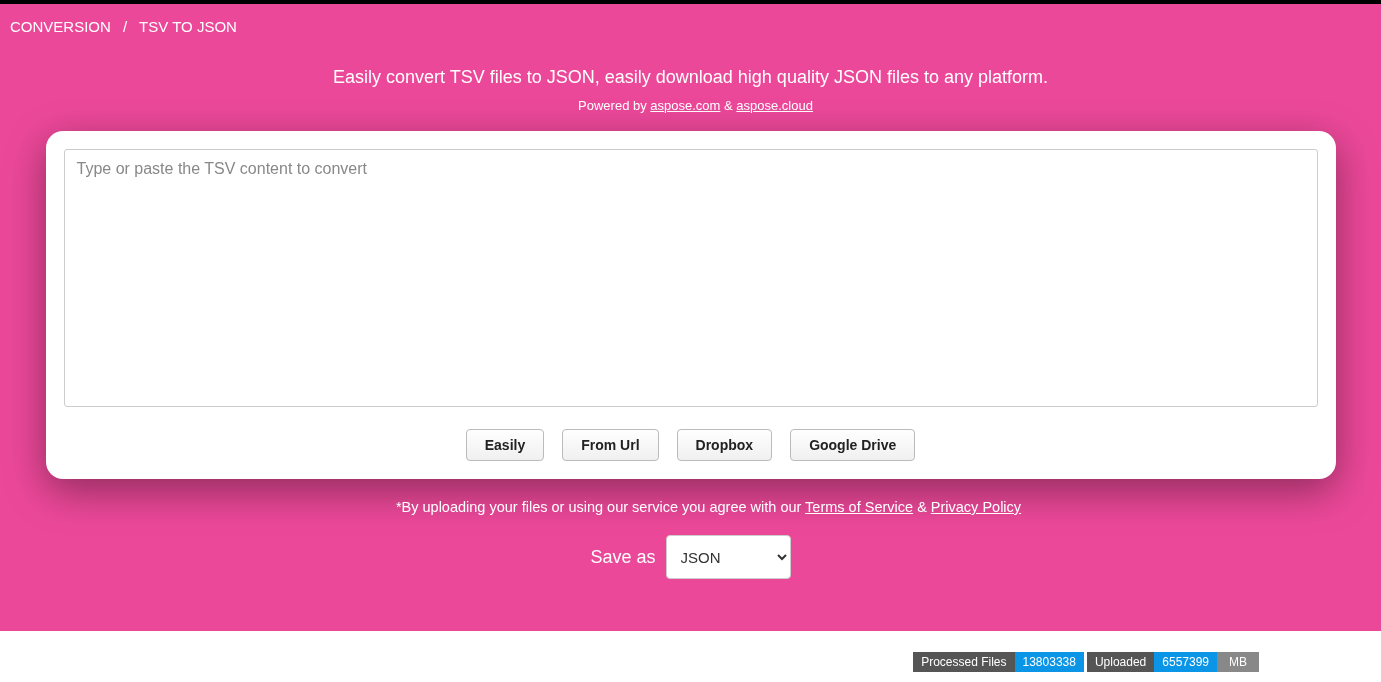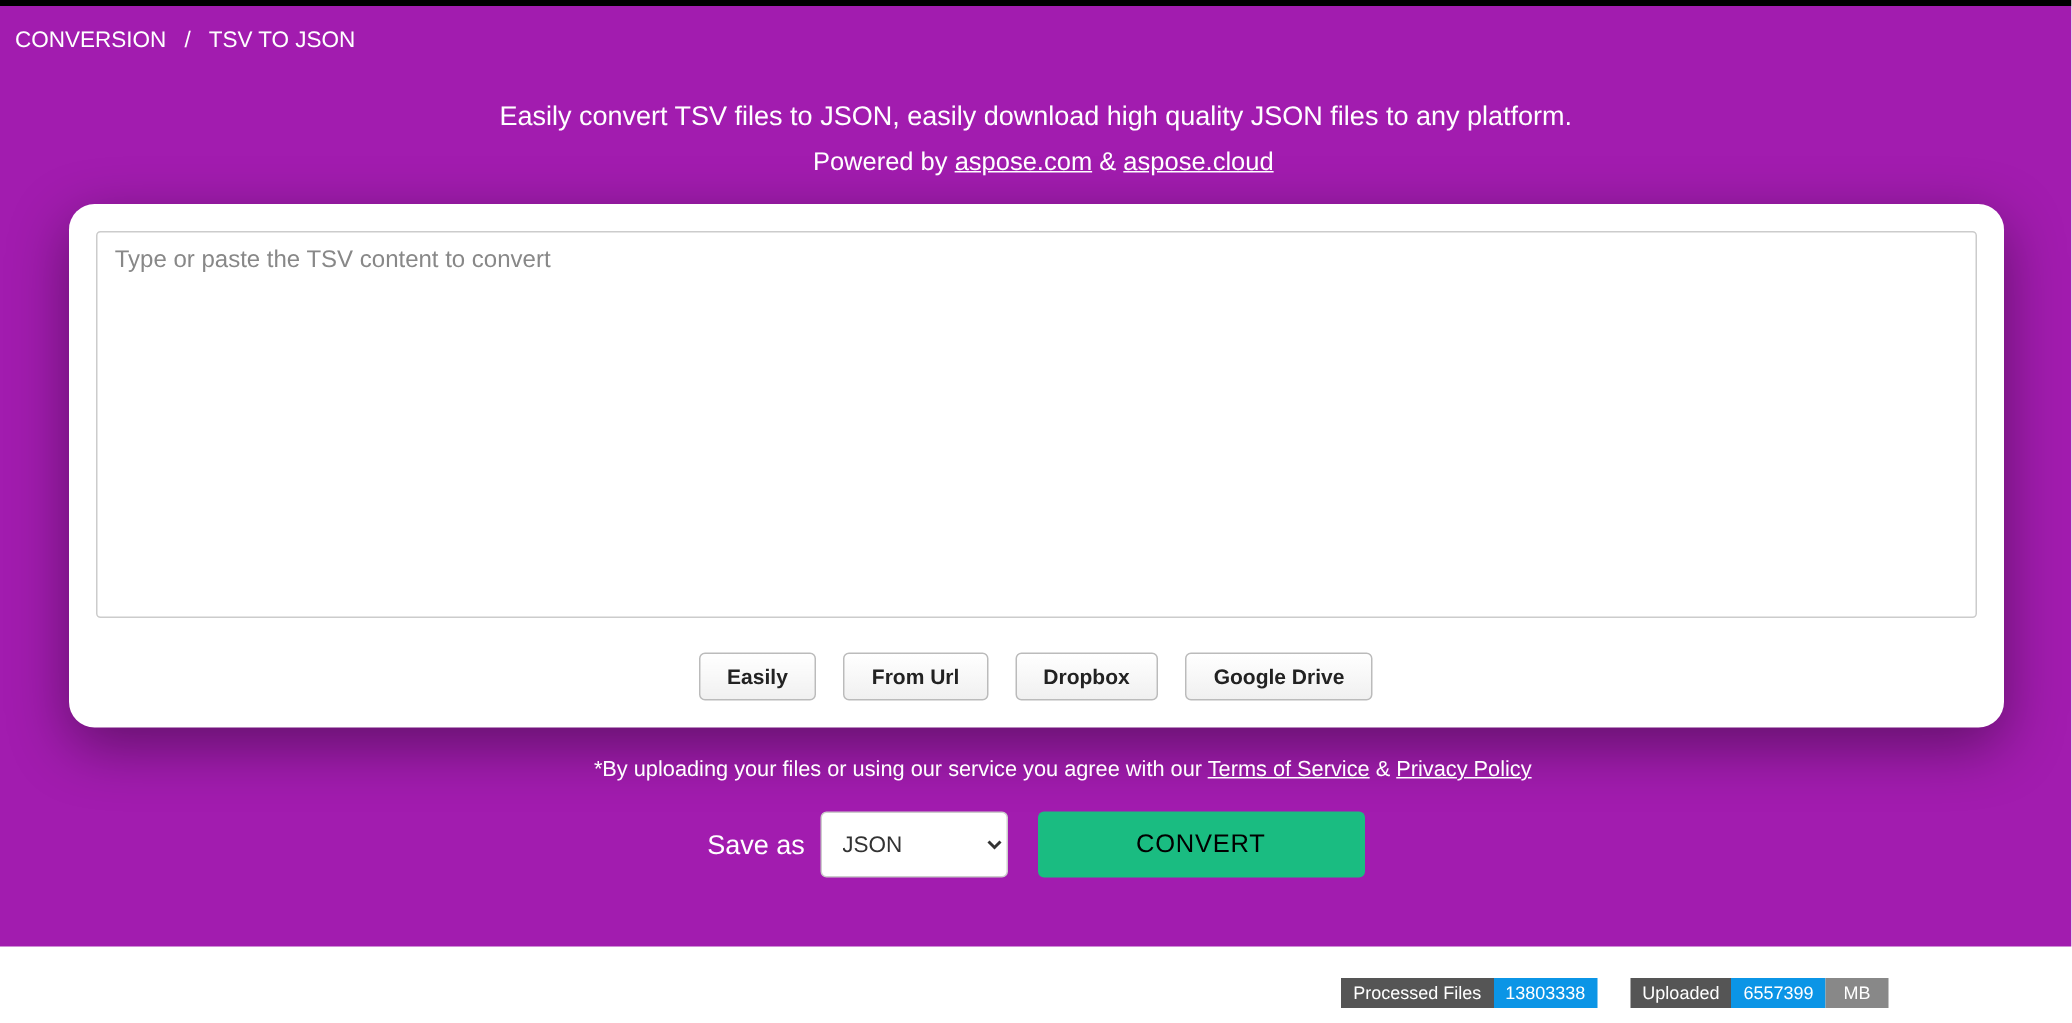--- a/index.html
+++ b/index.html
@@ -14,21 +14,21 @@
       height: 682px;
       overflow: hidden;
       position: relative;
     }
     .top-black-bar {
       width: 100%;
       height: 4px;
       background: #000;
     }
     .blue-section {
-      background: #a21caf;
+      background: #ec4899;
       width: 100%;
       color: #fff;
       padding-bottom: 0;
       position: relative;
       height: 627px;
     }
     .breadcrumb {
       padding: 14px 10px;
       font-size: 15px;
     }
@@ -47,21 +47,21 @@
       margin-top: 10px;
     }
     .subtitle {
       text-align: center;
       font-size: 18px;
       font-weight: 300;
       margin-top: 18px;
     }
     .powered-by {
       text-align: center;
-      font-size: 17px;
+      font-size: 13px;
       margin-top: 10px;
       padding-left: 10px;
     }
     .powered-by a {
       color: #fff;
       text-decoration: underline;
     }
     .white-card {
       background: #fff;
       margin: 18px auto 0 auto;
@@ -145,21 +145,21 @@
       font-weight: 400;
       letter-spacing: 0.5px;
       cursor: pointer;
       margin-left: 10px;
     }
     .stats-bar {
       position: absolute;
       bottom: 10px;
       right: 122px;
       display: flex;
-      gap: 22px;
+      gap: 3px;
       font-size: 12px;
     }
     .stat {
       display: flex;
     }
     .stat-label {
       background: #555;
       color: #fff;
       padding: 3px 8px;
     }
@@ -210,21 +210,20 @@
     <a href="#">Terms of Service</a>
     <span> &amp; </span>
     <a href="#">Privacy Policy</a>
   </p>
 
   <div class="save-row">
     <span class="save-label">Save as</span>
     <select class="save-select">
       <option>JSON</option>
     </select>
-    <button class="convert-btn">CONVERT</button>
   </div>
 
 </div>
 
 <div class="stats-bar">
   <div class="stat">
     <div class="stat-label">Processed Files</div>
     <div class="stat-value">13803338</div>
   </div>
   <div class="stat">

